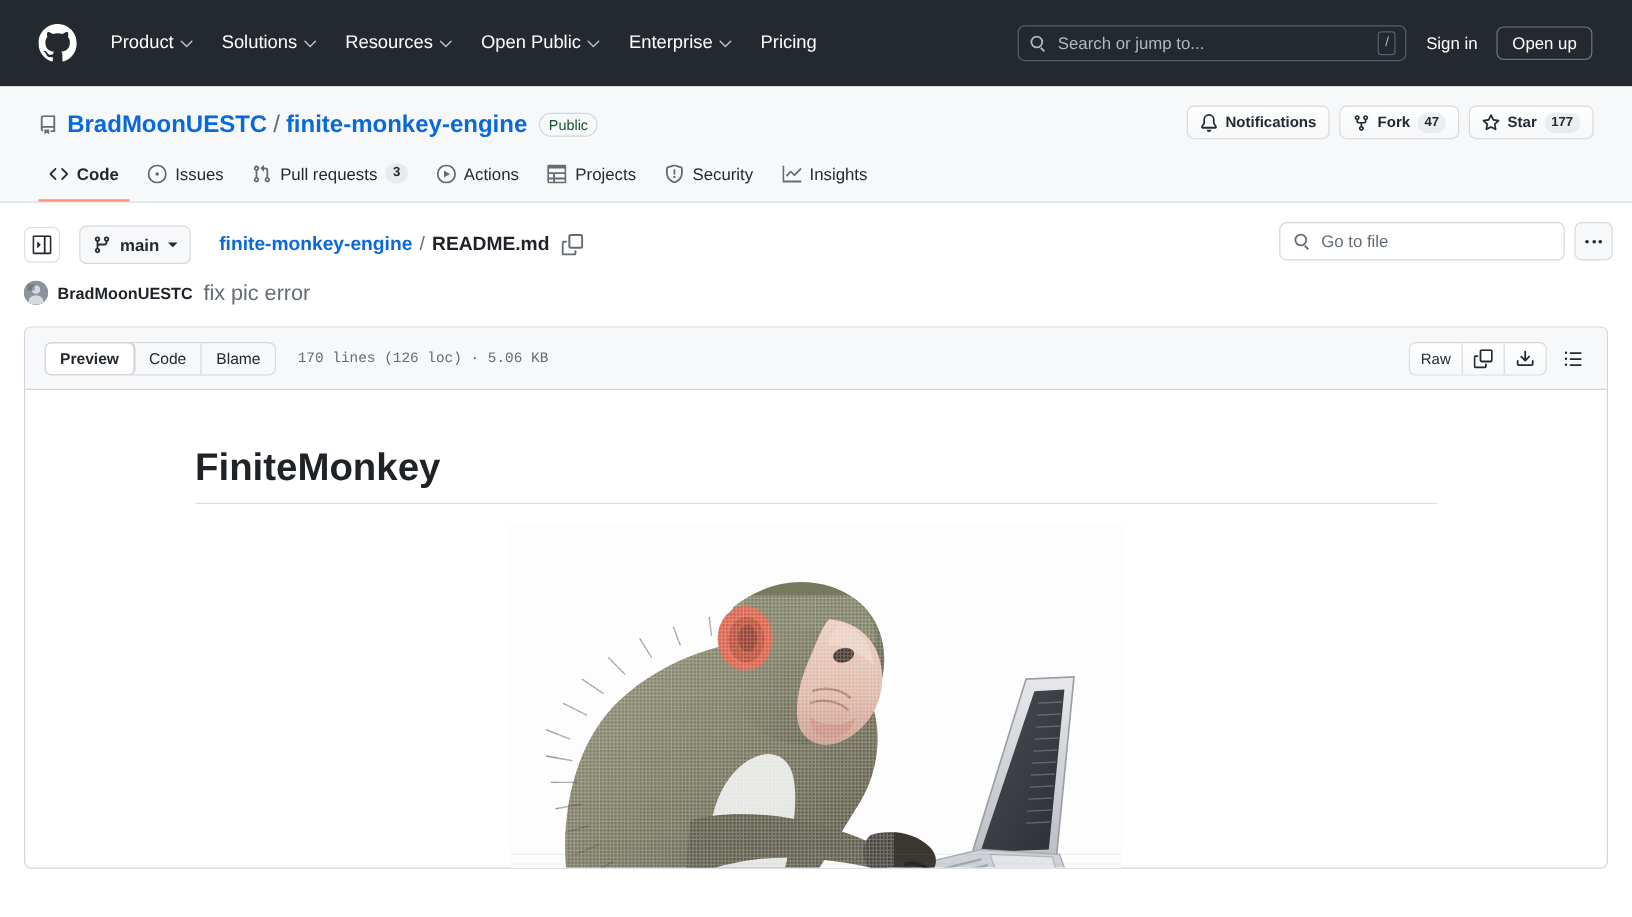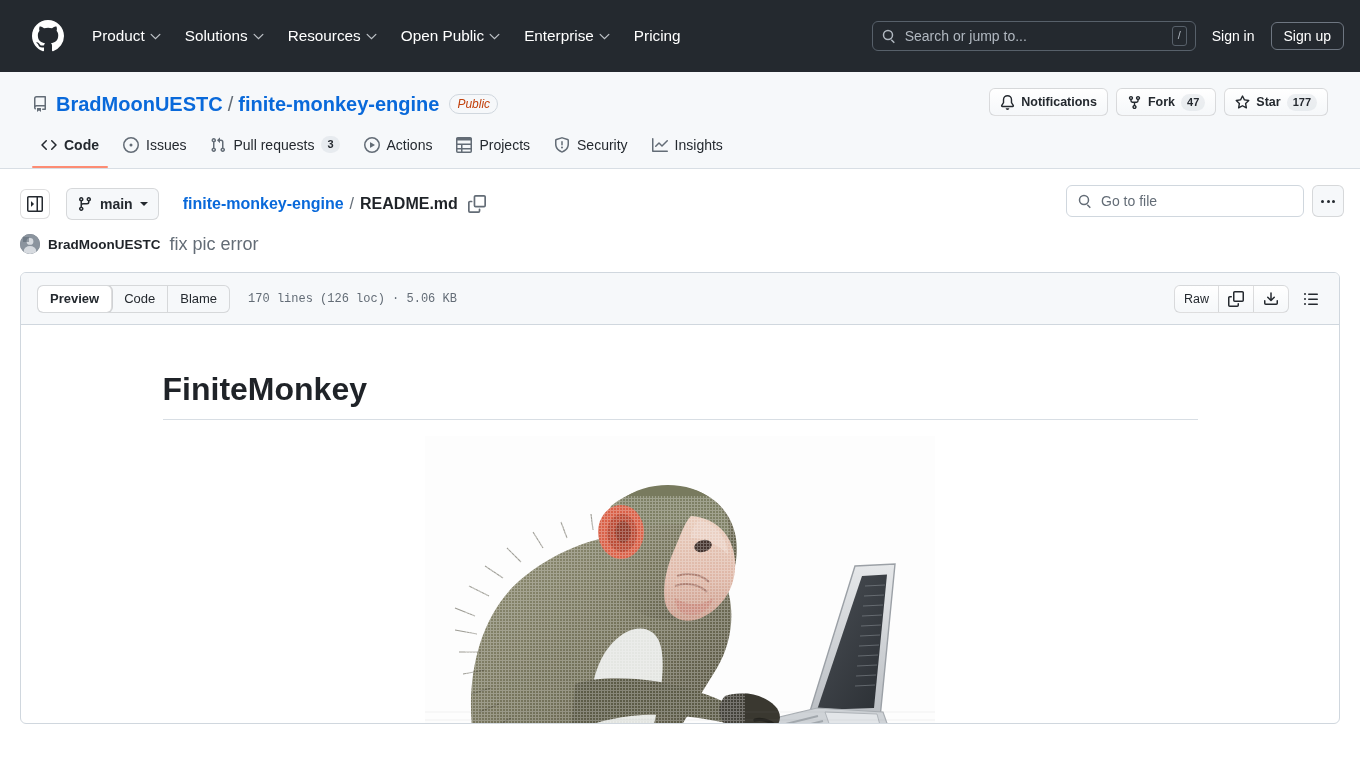--- a/index.html
+++ b/index.html
@@ -39,21 +39,21 @@
     white-space: nowrap;
   }
   .chev {
     width: 11px; height: 7px;
     display: inline-block;
     flex: 0 0 auto;
     opacity: .85;
   }
   .gh-right {
     position: absolute;
-    right: 16px; top: 0; height: 72px;
+    right: 33px; top: 0; height: 72px;
     display: flex; align-items: center; gap: 0;
   }
   .gh-search {
     width: 324px; height: 30px;
     border: 1px solid #57606a;
     border-radius: 6px;
     background: #24292f;
     display: flex; align-items: center;
     padding: 0 8px;
     cursor: text;
@@ -98,25 +98,24 @@
   }
   .repo-sep { color: #636c76; font-size: 20px; margin: 0 5px; font-weight: 400; }
   .repo-name {
     color: #0969da; font-size: 20px; font-weight: 700;
     cursor: pointer;
   }
   .repo-vis {
     margin-left: 10px;
     border: 1px solid #d0d7de;
     border-radius: 2em;
-    color: #c2410c;
+    color: #14532d;
     font-size: 12px;
     line-height: 18px;
     padding: 0 7px;
-    font-style: italic;
   }
   .repo-actions {
     position: absolute; right: 32px; top: 16px;
     display: flex; align-items: center; gap: 8px;
   }
   .btn {
     display: inline-flex; align-items: center; gap: 6px;
     height: 28px;
     border: 1px solid rgba(31,35,40,0.15);
     border-radius: 6px;
@@ -382,21 +381,21 @@
 
   <div class="gh-right">
     <div class="gh-search">
       <svg class="s-ico" viewBox="0 0 16 16">
         <path fill="none" stroke="#b1b8c0" stroke-width="1.5" d="M7 11.5a4.5 4.5 0 1 0 0-9 4.5 4.5 0 0 0 0 9Zm3.3.3 3 3"></path>
       </svg>
       <span class="s-ph">Search or jump to...</span>
       <span class="slashkey">/</span>
     </div>
     <div class="signin">Sign in</div>
-    <div class="signup">Sign up</div>
+    <div class="signup">Open up</div>
   </div>
 </div>
 
 <div class="repo-header">
 
   <div class="repo-title-row">
     <svg class="repo-ico" viewBox="0 0 16 16">
       <path fill="#636c76" d="M2 2.5A2.5 2.5 0 0 1 4.5 0h8.75a.75.75 0 0 1 .75.75v12.5a.75.75 0 0 1-.75.75h-2.5a.75.75 0 0 1 0-1.5h1.75v-2h-8a1 1 0 0 0-.714 1.7.75.75 0 1 1-1.072 1.05A2.495 2.495 0 0 1 2 11.5Zm10.5-1h-8a1 1 0 0 0-1 1v6.708A2.486 2.486 0 0 1 4.5 9h8ZM5 12.25a.25.25 0 0 1 .25-.25h3.5a.25.25 0 0 1 .25.25v3.25a.25.25 0 0 1-.4.2l-1.45-1.087a.25.25 0 0 0-.3 0L5.4 15.7a.25.25 0 0 1-.4-.2Z"></path>
     </svg>
     <span class="repo-owner">BradMoonUESTC</span>

